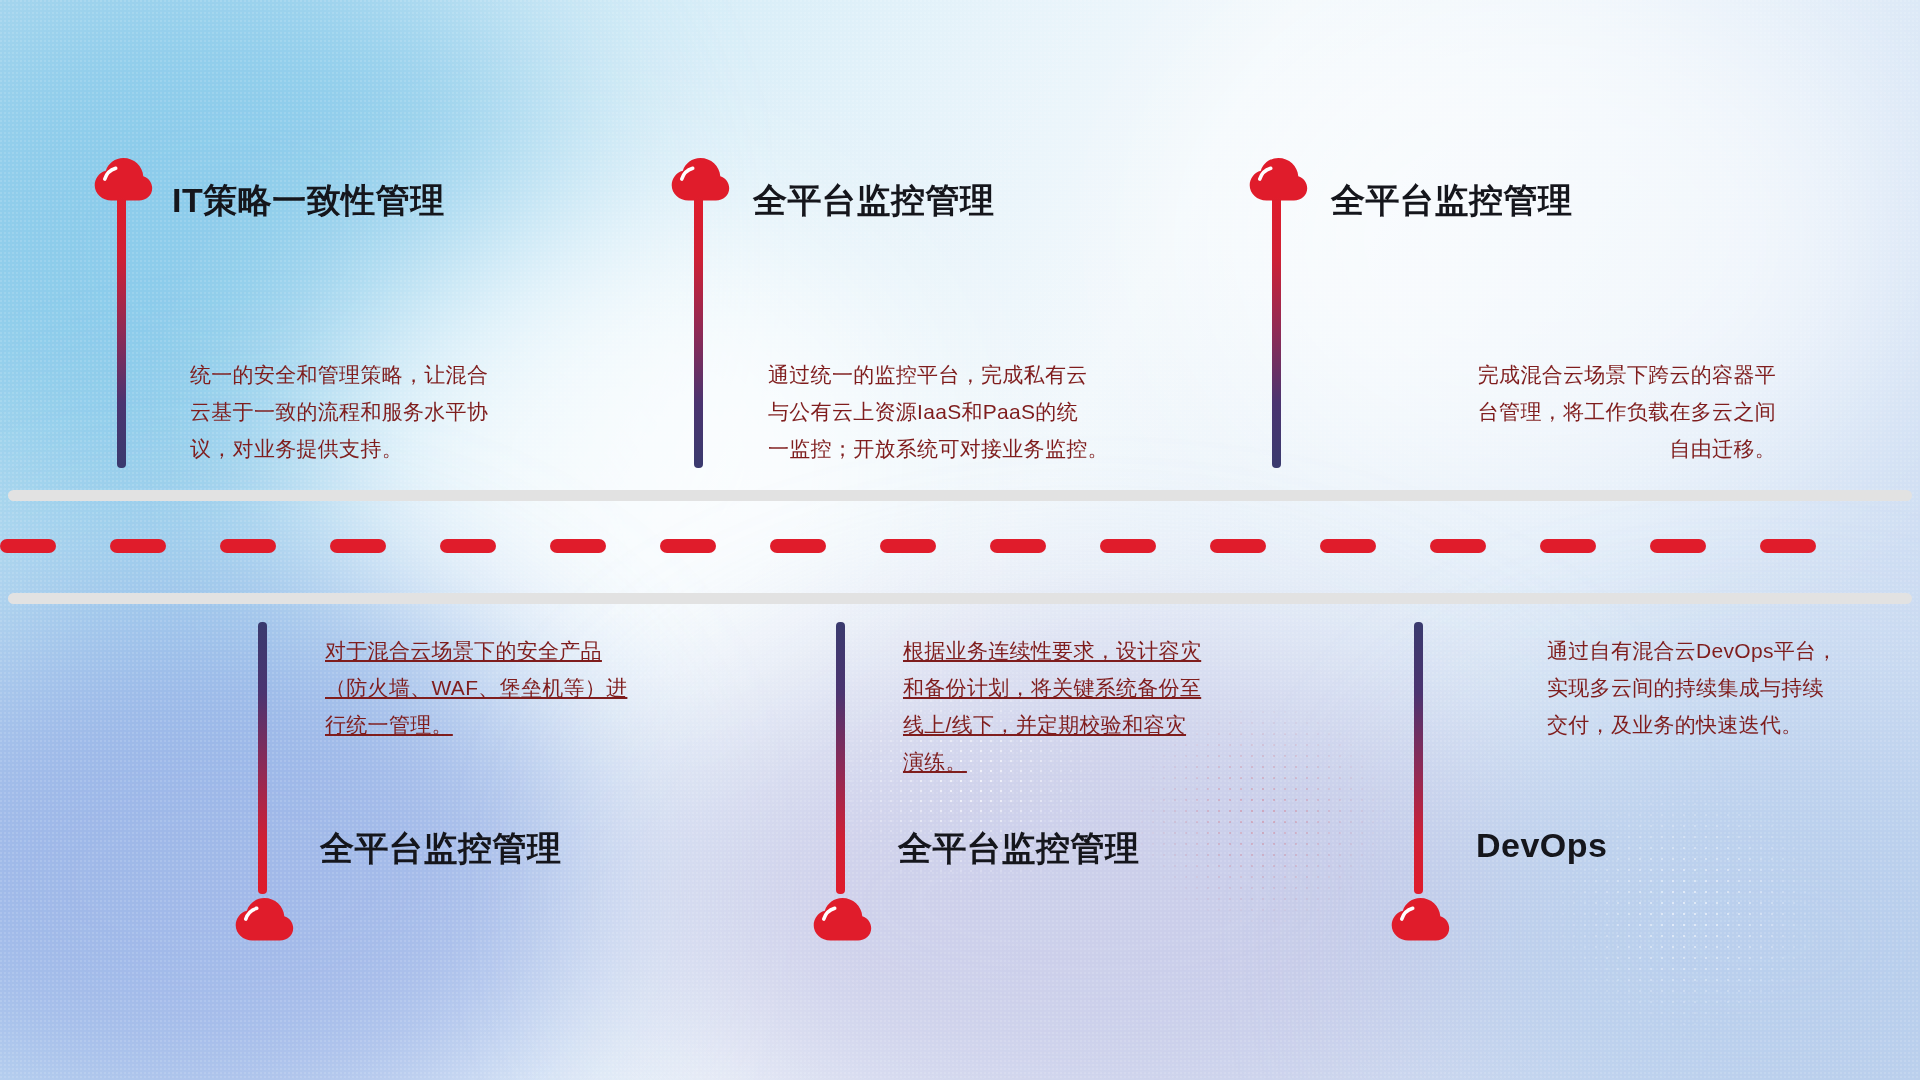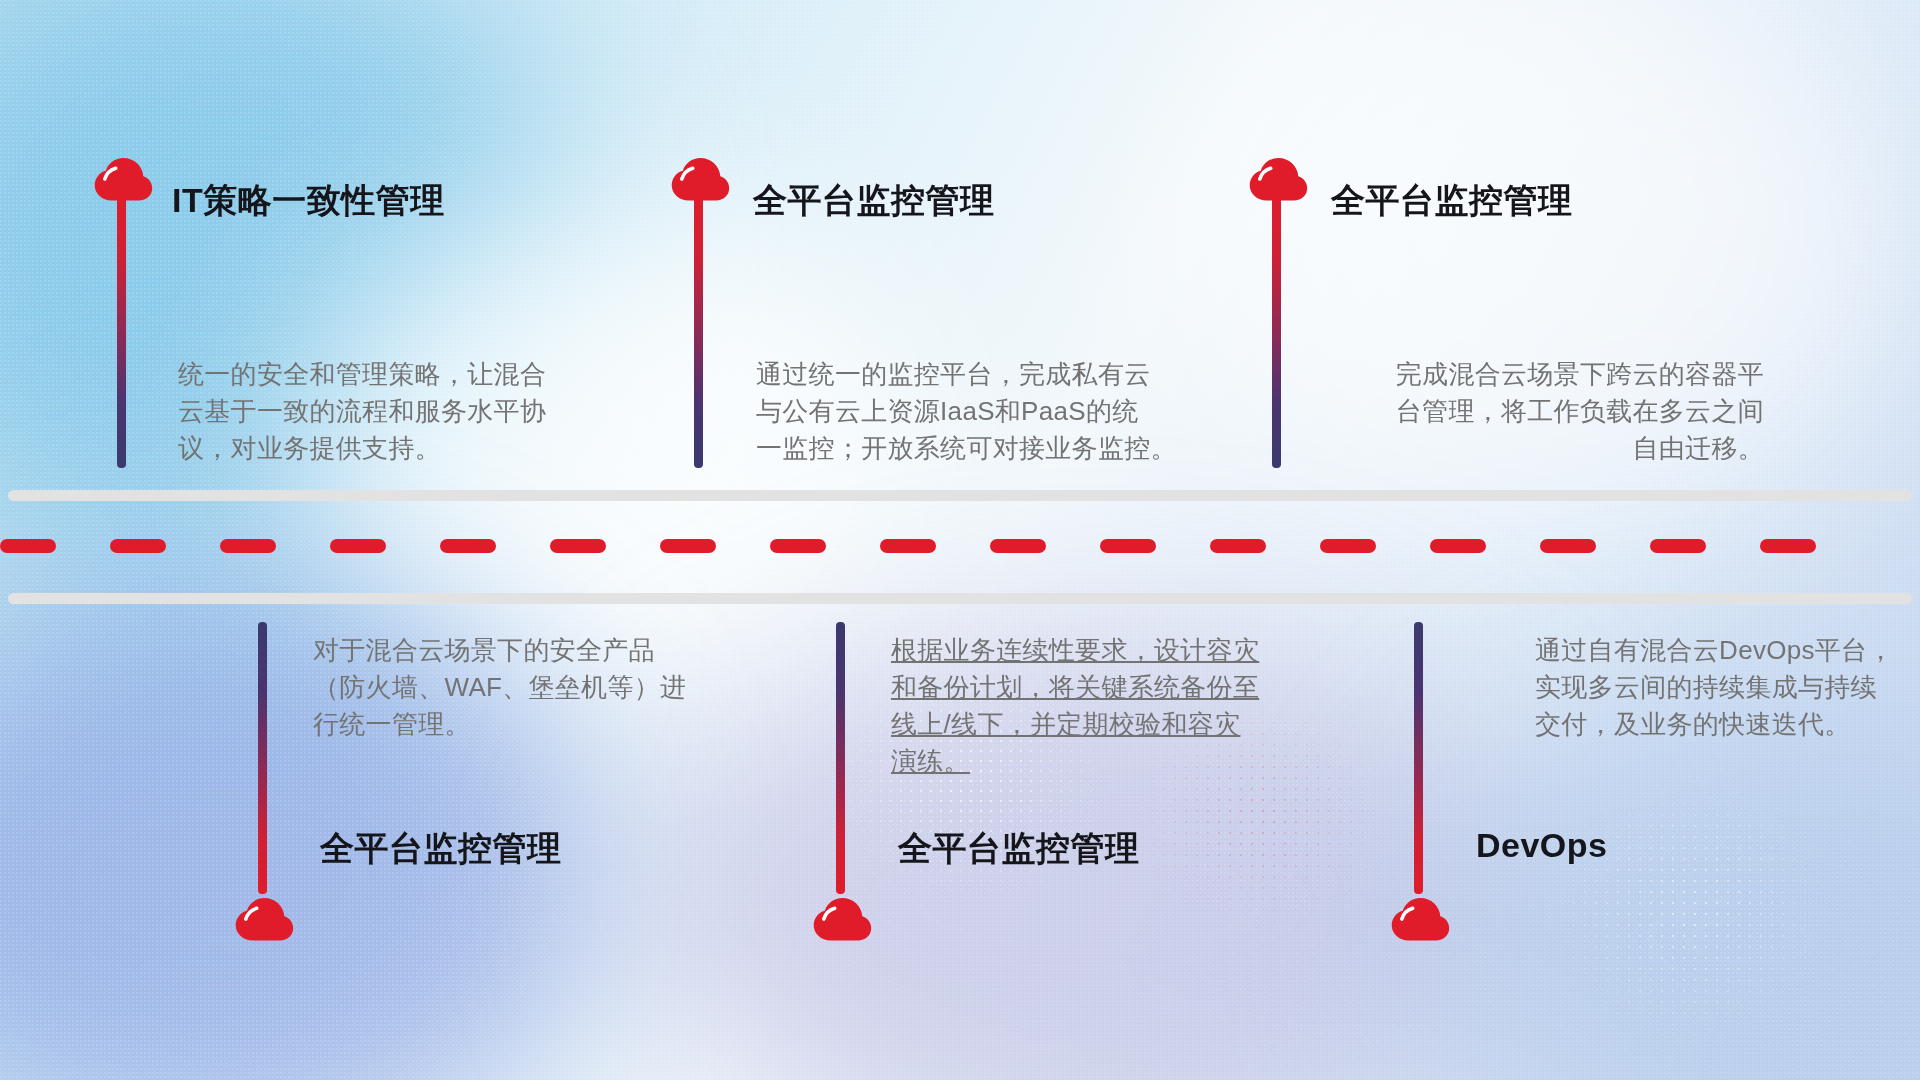--- a/index.html
+++ b/index.html
@@ -180,25 +180,26 @@
     font-size: 34px;
     font-weight: 700;
     color: #15161c;
     letter-spacing: 0.5px;
     white-space: nowrap;
   }
 
   
   .body-text {
     position: absolute;
-    font-size: 26px;
+    font-size: 21px;
     line-height: 37px;
-    color: #737373;
+    color: #7f1d1d;
     letter-spacing: 0.3px;
     white-space: pre-line;
+    margin-left: 12px;
   }
 </style>
 </head>
 <body>
 
 <div id="stage">
 
   <div class="bg-base"></div>
   <div class="bg-blob blob-a"></div>
   <div class="bg-blob blob-g"></div>
@@ -271,21 +272,21 @@
     </div>
     <div class="stem stem-down" style="left:1272px; top:196px; height:272px;"></div>
     <div class="heading" style="left:1331px; top:178px;">全平台监控管理</div>
     <div class="body-text" style="left:1334px; top:356px; width:430px;text-align:right;">完成混合云场景下跨云的容器平
 台管理，将工作负载在多云之间
 自由迁移。</div>
   </div>
 
   <div class="col">
     <div class="stem stem-up" style="left:258px; top:622px; height:272px;"></div>
-    <div class="body-text" style="left:313px; top:632px; width:430px;">对于混合云场景下的安全产品
+    <div class="body-text" style="left:313px; top:632px; width:430px;text-decoration:underline;">对于混合云场景下的安全产品
 （防火墙、WAF、堡垒机等）进
 行统一管理。</div>
     <div class="heading" style="left:320px; top:826px;">全平台监控管理</div>
     <div class="cloud" style="left:231px; top:896px;">
       <svg viewBox="0 0 64 46" xmlns="http://www.w3.org/2000/svg">
         <path d="M21.5 44.5c-9.3 0-16.8-6.6-16.8-15.2 0-6.9 4.5-12.8 11.1-14.6C18.2 7.2 25.2 2 33.4 2c10.6 0 19.3 8.1 19.9 18.3 5.3 1.7 8.9 6.4 8.9 11.9 0 7-5.9 12.3-13.3 12.3z" fill="#e01c2b"></path>
         <path d="M14.8 23.1c1.5-5.2 5.6-9.2 10.9-10.8" fill="none" stroke="#ffffff" stroke-width="3.6" stroke-linecap="round"></path>
       </svg>
     </div>
   </div>

